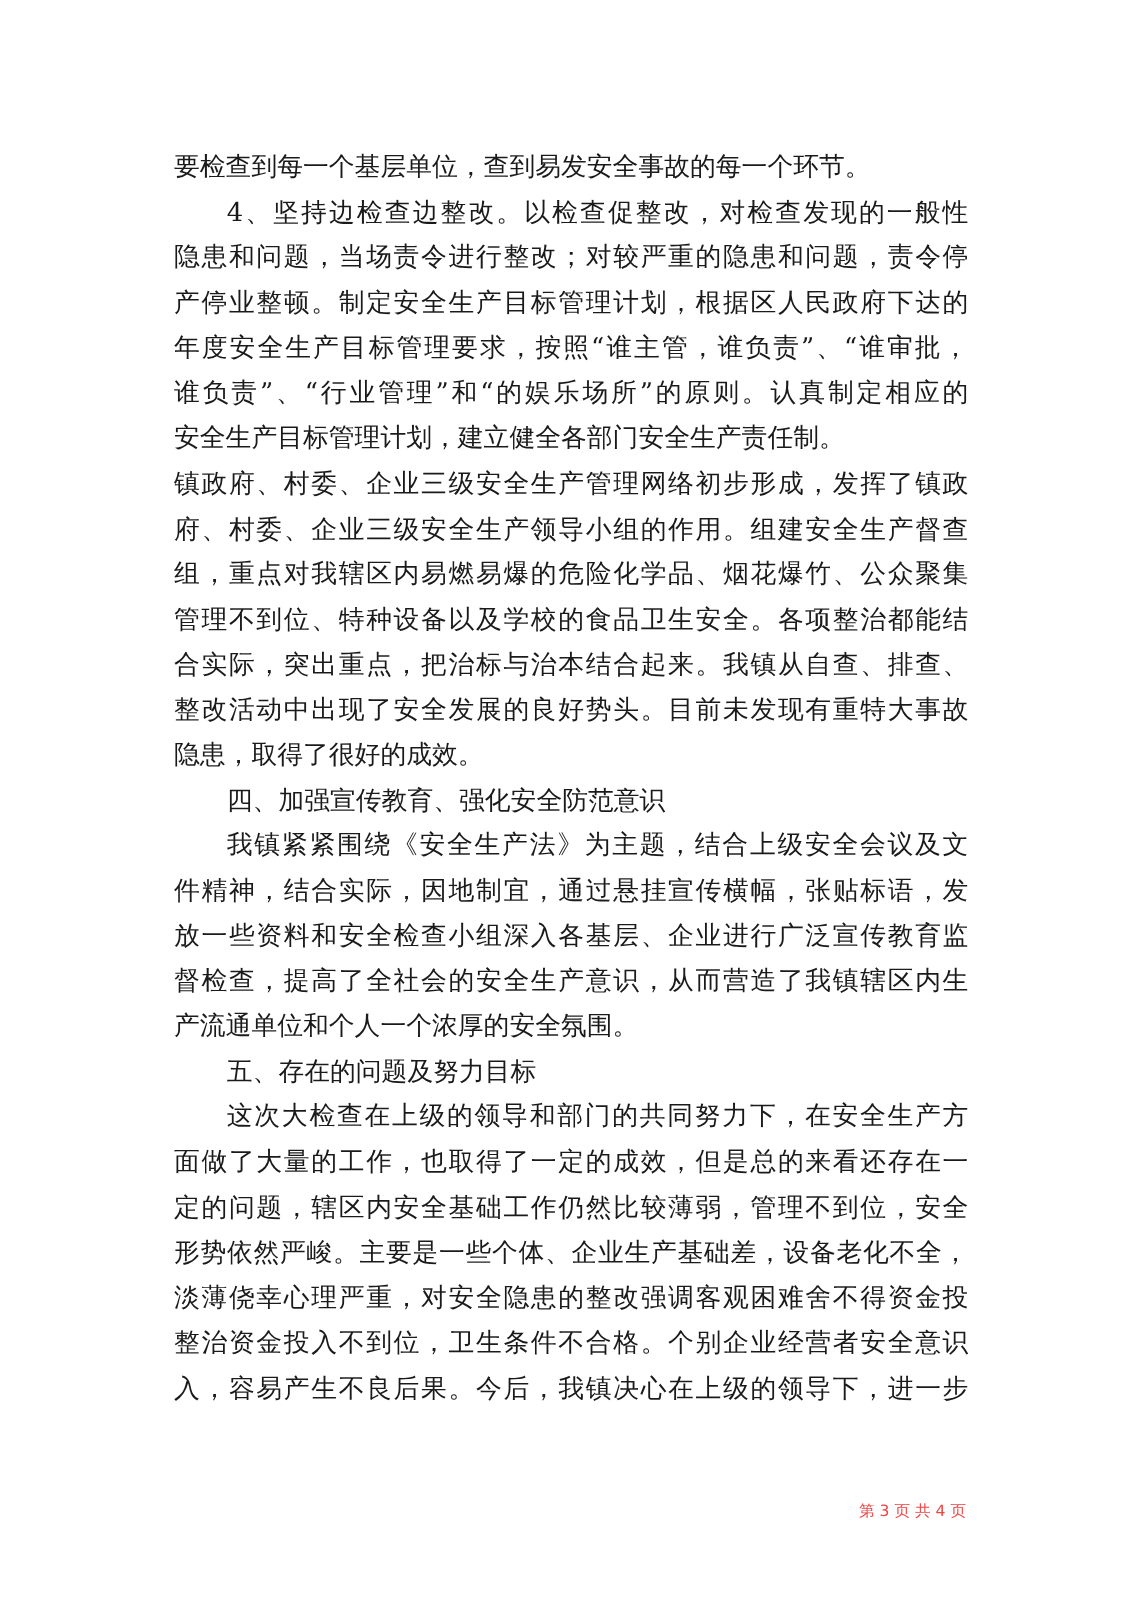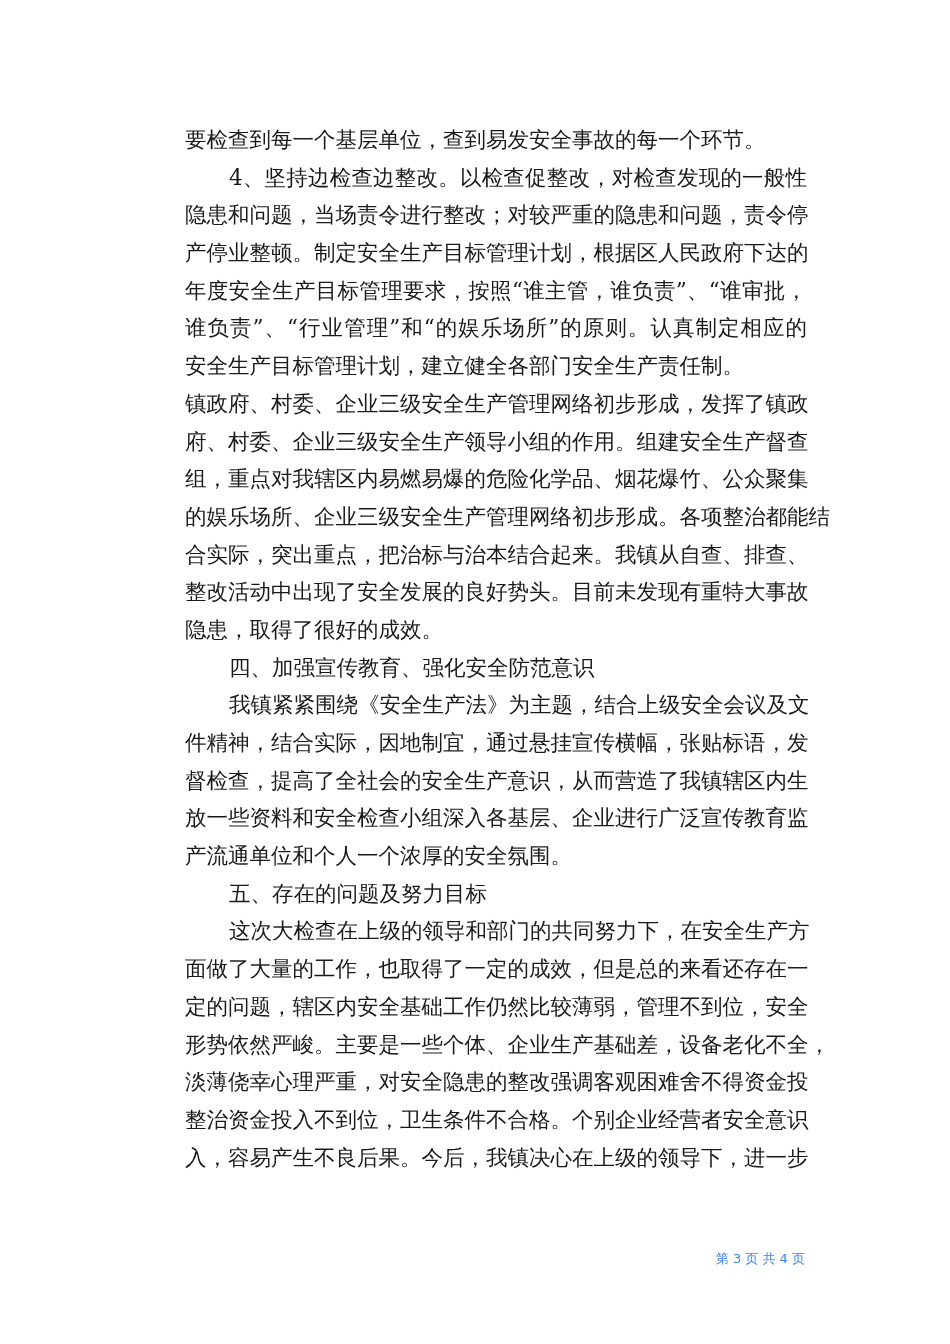--- a/index.html
+++ b/index.html
@@ -8,55 +8,55 @@
     position: absolute; left: 0; top: 0; width: 950px; height: 1344px;
     background: #ffffff;
   }
   .body-text {
     position: absolute; left: 145px; top: 121px; width: 662px;
     font-family: "DejaVu Serif", "Liberation Serif", serif;
     font-size: 21.5px; line-height: 37.7px; color: #1a1a1a;
   }
   .line {
     display: block; height: 37.7px; white-space: nowrap;
-    text-align: justify; text-align-last: justify; margin-left: 40px;
+    text-align: justify; text-align-last: justify;
   }
   .line.last { text-align-last: left; }
   .line.indent { padding-left: 44px; }
   .footer {
     position: absolute; left: 705px; top: 1250px; width: 100px;
     text-align: right;
     font-family: "DejaVu Sans", "Liberation Sans", sans-serif;
-    font-size: 13px; color: #3b82f6;
+    font-size: 13px; color: #ef4444;
   }
 </style>
 </head>
 <body>
 
 <div class="page">
   <div class="body-text" id="body-text">
       <div class="line last">要检查到每一个基层单位，查到易发安全事故的每一个环节。</div>
       <div class="line indent">4、坚持边检查边整改。以检查促整改，对检查发现的一般性</div>
       <div class="line">隐患和问题，当场责令进行整改；对较严重的隐患和问题，责令停</div>
       <div class="line">产停业整顿。制定安全生产目标管理计划，根据区人民政府下达的</div>
       <div class="line">年度安全生产目标管理要求，按照“谁主管，谁负责”、“谁审批，</div>
       <div class="line">谁负责”、“行业管理”和“的娱乐场所”的原则。认真制定相应的</div>
       <div class="line last">安全生产目标管理计划，建立健全各部门安全生产责任制。</div>
       <div class="line">镇政府、村委、企业三级安全生产管理网络初步形成，发挥了镇政</div>
       <div class="line">府、村委、企业三级安全生产领导小组的作用。组建安全生产督查</div>
       <div class="line">组，重点对我辖区内易燃易爆的危险化学品、烟花爆竹、公众聚集</div>
-      <div class="line">的娱乐场所、企业三级安全生产管理网络初步形成。各项整治都能结</div>
+      <div class="line">管理不到位、特种设备以及学校的食品卫生安全。各项整治都能结</div>
       <div class="line">合实际，突出重点，把治标与治本结合起来。我镇从自查、排查、</div>
       <div class="line">整改活动中出现了安全发展的良好势头。目前未发现有重特大事故</div>
       <div class="line last">隐患，取得了很好的成效。</div>
       <div class="line indent last">四、加强宣传教育、强化安全防范意识</div>
       <div class="line indent">我镇紧紧围绕《安全生产法》为主题，结合上级安全会议及文</div>
       <div class="line">件精神，结合实际，因地制宜，通过悬挂宣传横幅，张贴标语，发</div>
+      <div class="line">放一些资料和安全检查小组深入各基层、企业进行广泛宣传教育监</div>
       <div class="line">督检查，提高了全社会的安全生产意识，从而营造了我镇辖区内生</div>
-      <div class="line">放一些资料和安全检查小组深入各基层、企业进行广泛宣传教育监</div>
       <div class="line last">产流通单位和个人一个浓厚的安全氛围。</div>
       <div class="line indent last">五、存在的问题及努力目标</div>
       <div class="line indent">这次大检查在上级的领导和部门的共同努力下，在安全生产方</div>
       <div class="line">面做了大量的工作，也取得了一定的成效，但是总的来看还存在一</div>
       <div class="line">定的问题，辖区内安全基础工作仍然比较薄弱，管理不到位，安全</div>
       <div class="line">形势依然严峻。主要是一些个体、企业生产基础差，设备老化不全，</div>
       <div class="line">淡薄侥幸心理严重，对安全隐患的整改强调客观困难舍不得资金投</div>
       <div class="line">整治资金投入不到位，卫生条件不合格。个别企业经营者安全意识</div>
       <div class="line">入，容易产生不良后果。今后，我镇决心在上级的领导下，进一步</div>
     </div>

